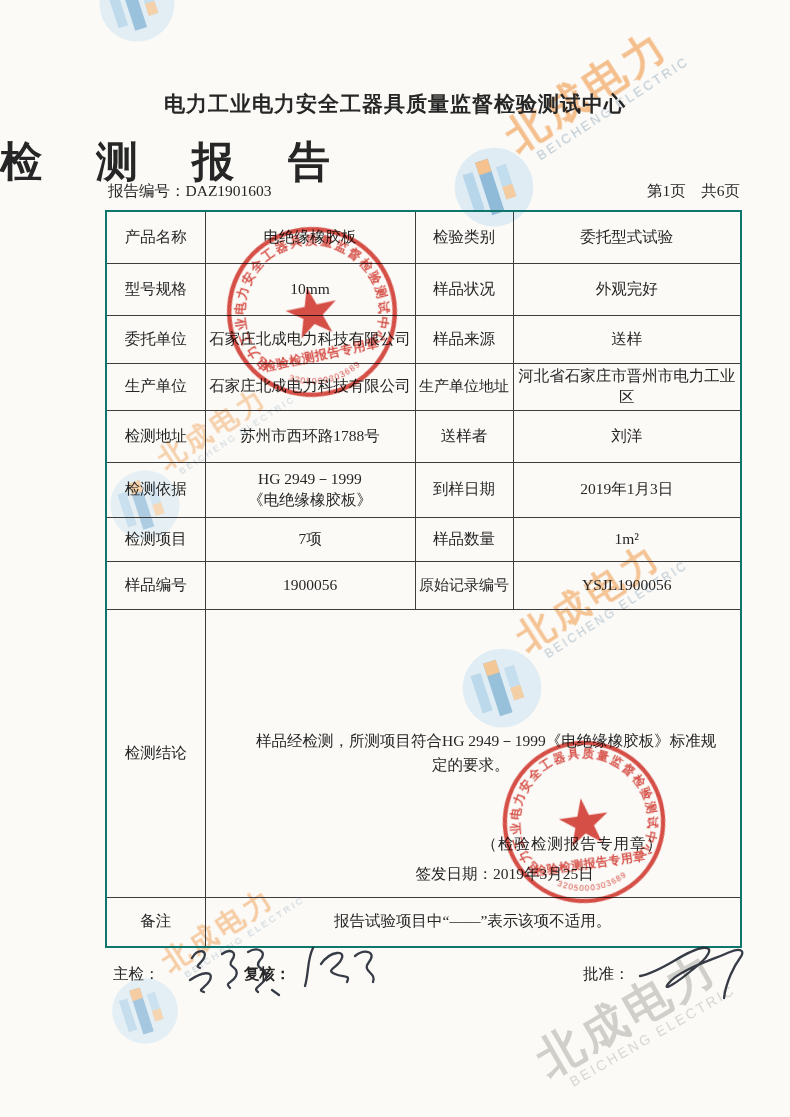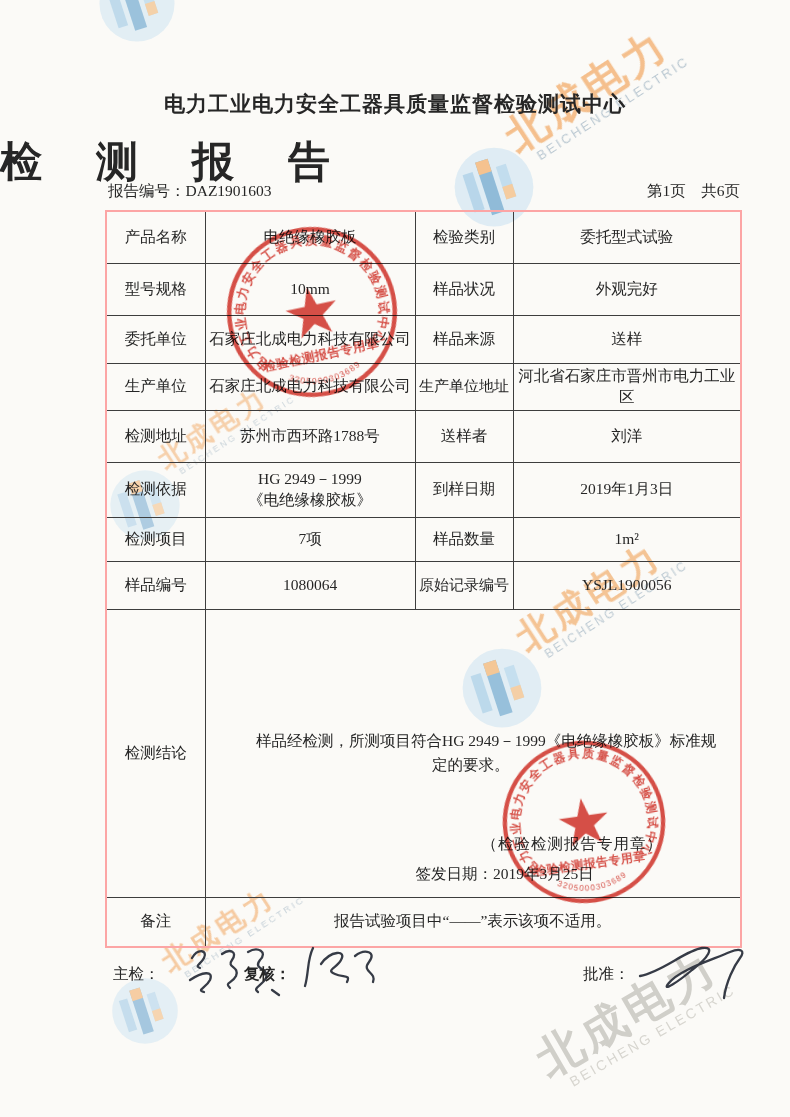--- a/index.html
+++ b/index.html
@@ -33,21 +33,21 @@
   
   table.report{
     position:absolute; top:210px; left:105px; z-index:2;
     border-collapse:collapse; table-layout:fixed; width:635px;
     background:transparent;
   }
   table.report td{
     border:1.6px solid #3d3d3d; font-size:15.5px; text-align:center;
     vertical-align:middle; padding:2px 3px; background:transparent;
   }
-  table.report{border:2px solid #fca5a5;}
+  table.report{border:2px solid #0f766e;}
   td.pre{white-space:pre-line; line-height:1.35;}
   td.concl-label, td.remark-label{text-align:center;}
   td.concl-cell{vertical-align:top; position:relative; text-align:left;}
   .concl-text{margin:0 16px 0 12px; text-indent:2em; line-height:1.55; font-size:15.5px;}
   .seal-note{position:absolute; left:276px; top:224px; font-size:15.5px; letter-spacing:1px;}
   .issue-date{position:absolute; left:210px; top:254px; font-size:15.5px;text-align:right;}
   td.remark-cell{text-align:left; padding-left:10px; font-size:15.5px;}
   
   .stamp{position:absolute; z-index:3; mix-blend-mode:multiply; opacity:.88;}
   .stamp .ring{font-size:14px; font-weight:bold; letter-spacing:2.2px; fill:#d4382f;}
@@ -206,21 +206,21 @@
       <td>2019年1月3日</td>
     </tr>
     <tr style="height:44px">
       <td>检测项目</td>
       <td>7项</td>
       <td>样品数量</td>
       <td>1m²</td>
     </tr>
     <tr style="height:48px">
       <td>样品编号</td>
-      <td>1080064</td>
+      <td>1900056</td>
       <td style="font-size:15px">原始记录编号</td>
       <td>YSJL1900056</td>
     </tr>
     <tr style="height:288px">
       <td class="concl-label">检测结论</td>
       <td class="concl-cell" colspan="3">
         <div class="concl-text">样品经检测，所测项目符合HG 2949－1999《电绝缘橡胶板》标准规定的要求。</div>
         <div class="seal-note">（检验检测报告专用章）</div>
         <div class="issue-date"><span>签发日期：</span><span>2019年3月25日</span></div>
       </td>

